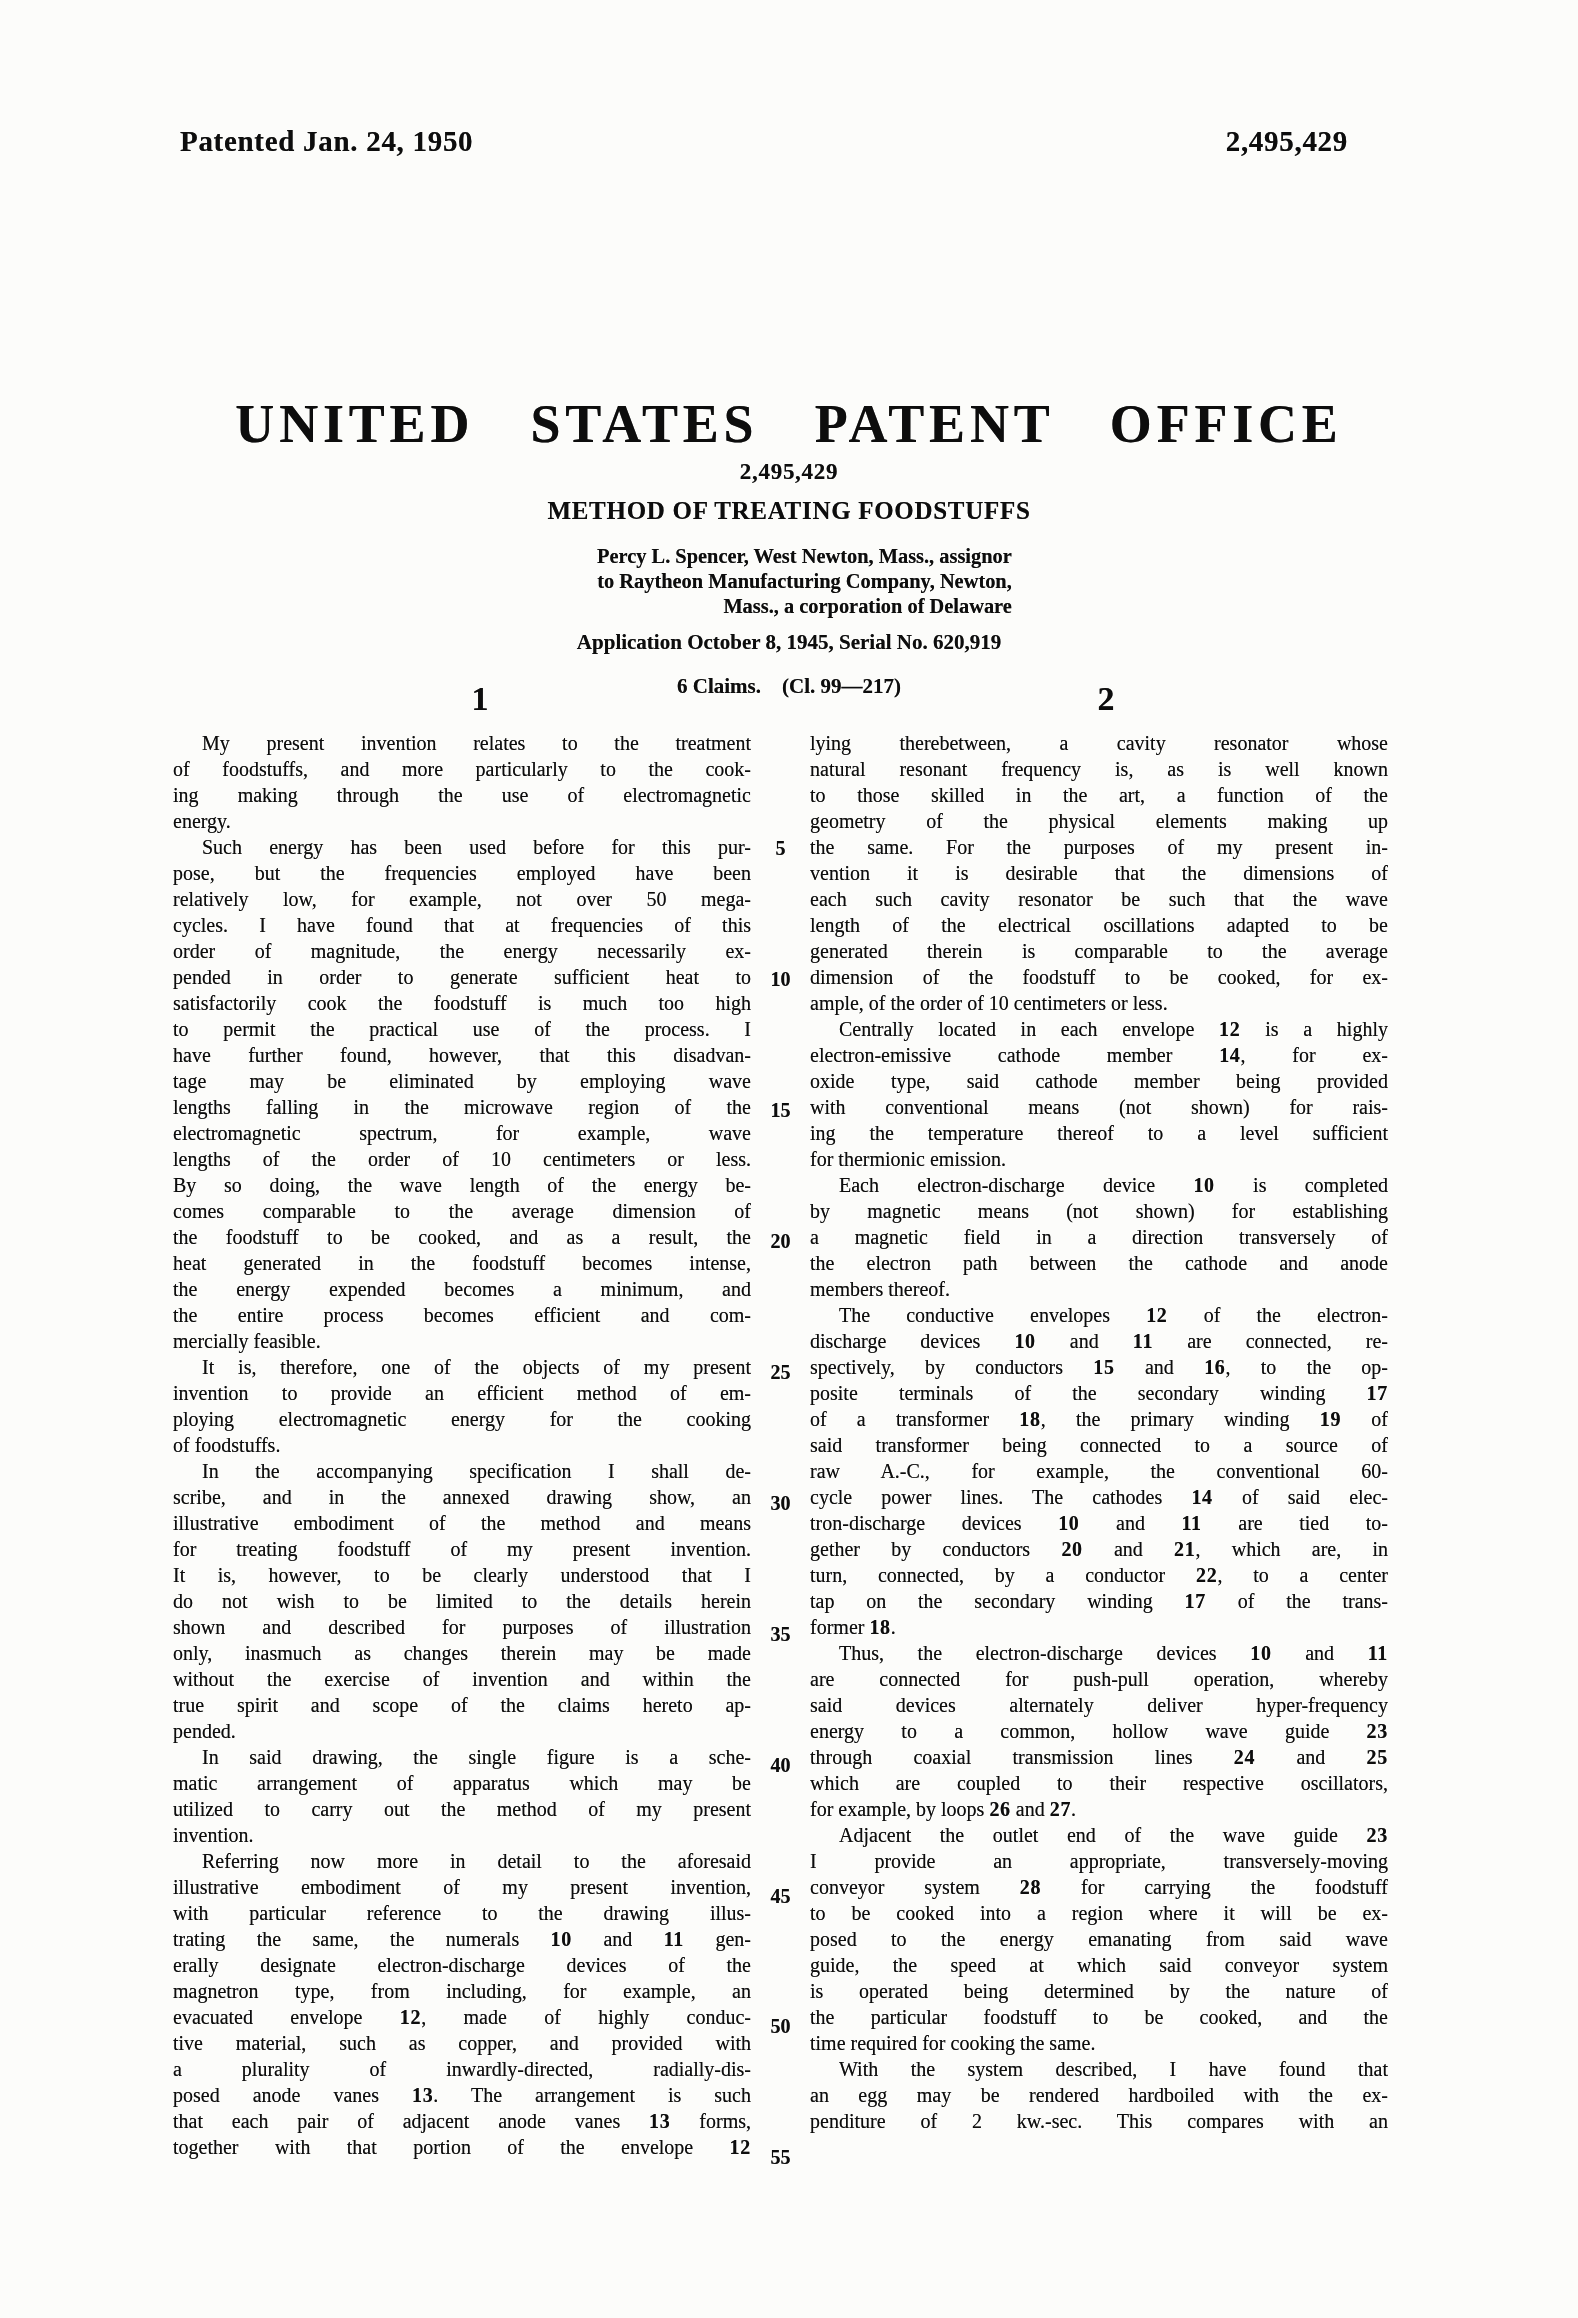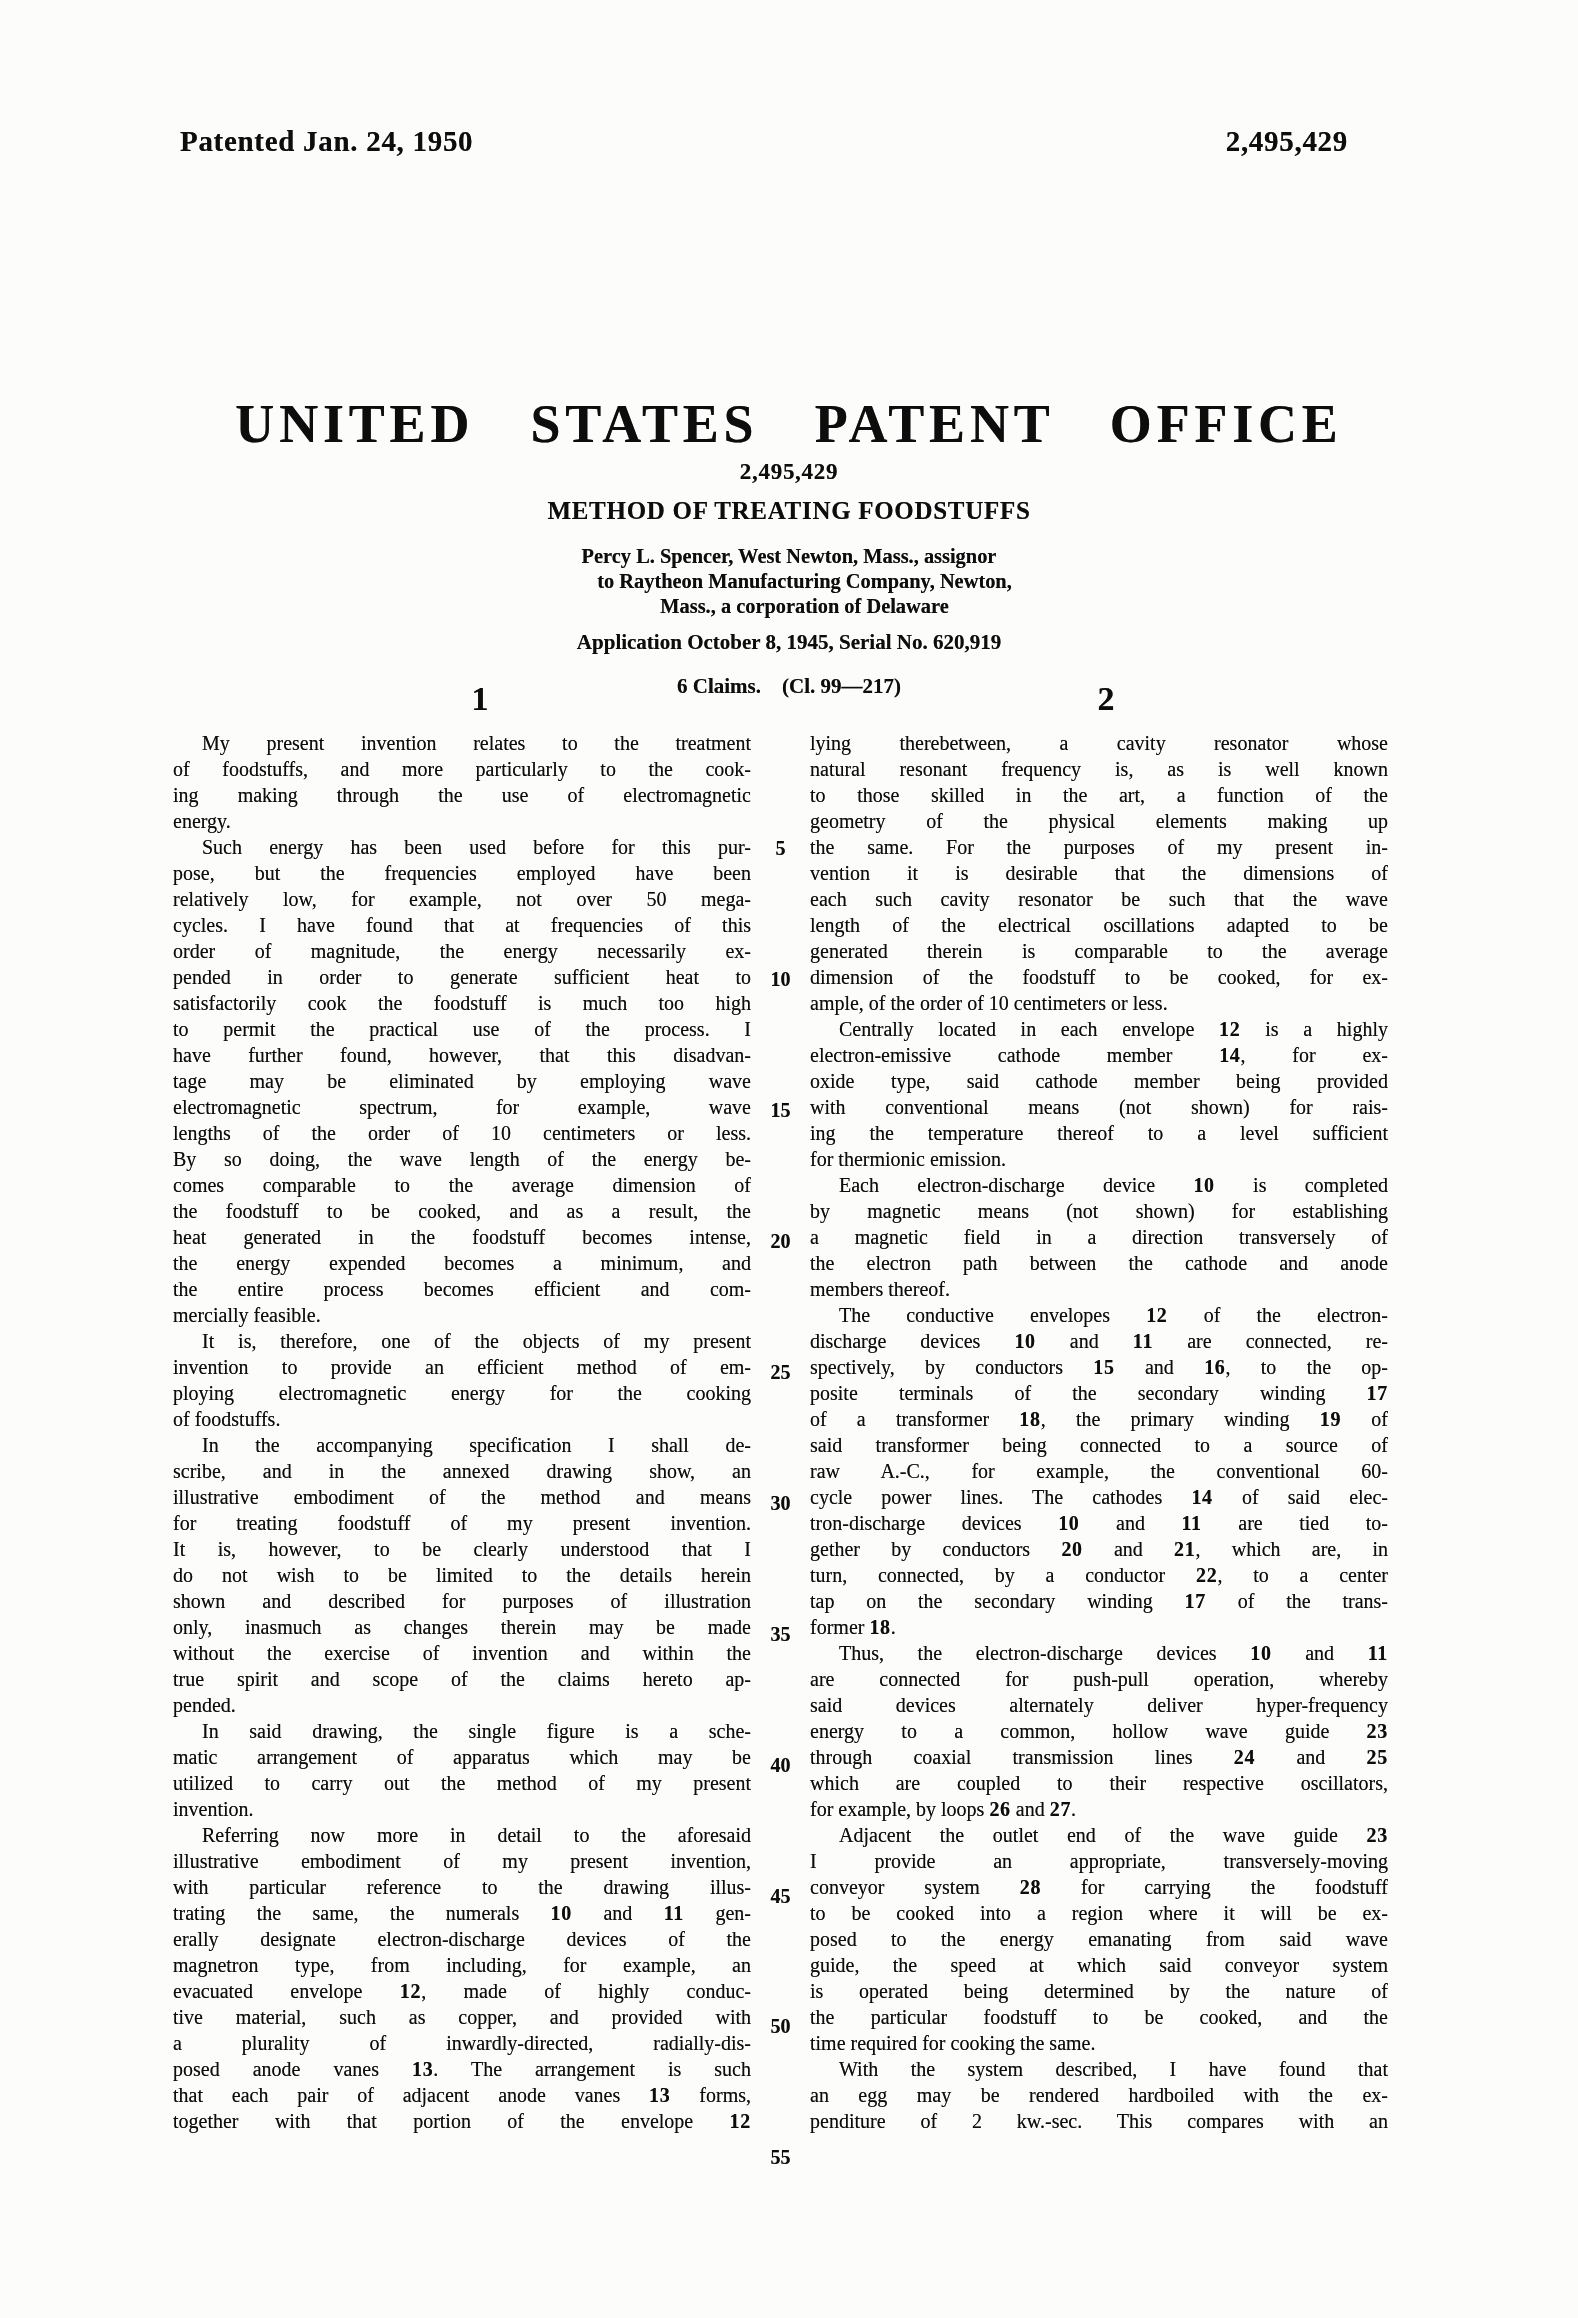--- a/index.html
+++ b/index.html
@@ -30,21 +30,21 @@
     text-align:center;font-weight:bold;font-size:23px;letter-spacing:0.7px;
   }
   .doc-title{
     position:absolute;top:497px;left:0;width:100%;
     text-align:center;font-weight:bold;font-size:25px;letter-spacing:0.7px;
   }
   .inventors-wrap{
     position:absolute;top:544px;left:0;width:100%;text-align:center;
   }
   .inventors{
-    display:inline-block;text-align:center;
+    display:inline-block;text-align:right;
     font-weight:bold;font-size:20.4px;line-height:25px;
   }
   .inventors .hang{padding-left:31px;}
   .application-line{
     position:absolute;top:630px;left:0;width:100%;
     text-align:center;font-weight:bold;font-size:21px;
   }
   .claims-line{
     position:absolute;top:674px;left:0;width:100%;
     text-align:center;font-weight:bold;font-size:21px;
@@ -122,20 +122,21 @@
         <div class="tline indent">Such energy has been used before for this pur-</div>
         <div class="tline">pose, but the frequencies employed have been</div>
         <div class="tline">relatively low, for example, not over 50 mega-</div>
         <div class="tline">cycles. I have found that at frequencies of this</div>
         <div class="tline">order of magnitude, the energy necessarily ex-</div>
         <div class="tline">pended in order to generate sufficient heat to</div>
         <div class="tline">satisfactorily cook the foodstuff is much too high</div>
         <div class="tline">to permit the practical use of the process. I</div>
         <div class="tline">have further found, however, that this disadvan-</div>
         <div class="tline">tage may be eliminated by employing wave</div>
+        <div class="tline">lengths falling in the microwave region of the</div>
         <div class="tline">electromagnetic spectrum, for example, wave</div>
         <div class="tline">lengths of the order of 10 centimeters or less.</div>
         <div class="tline">By so doing, the wave length of the energy be-</div>
         <div class="tline">comes comparable to the average dimension of</div>
         <div class="tline">the foodstuff to be cooked, and as a result, the</div>
         <div class="tline">heat generated in the foodstuff becomes intense,</div>
         <div class="tline">the energy expended becomes a minimum, and</div>
         <div class="tline">the entire process becomes efficient and com-</div>
         <div class="tline pend">mercially feasible.</div>
       </div>

